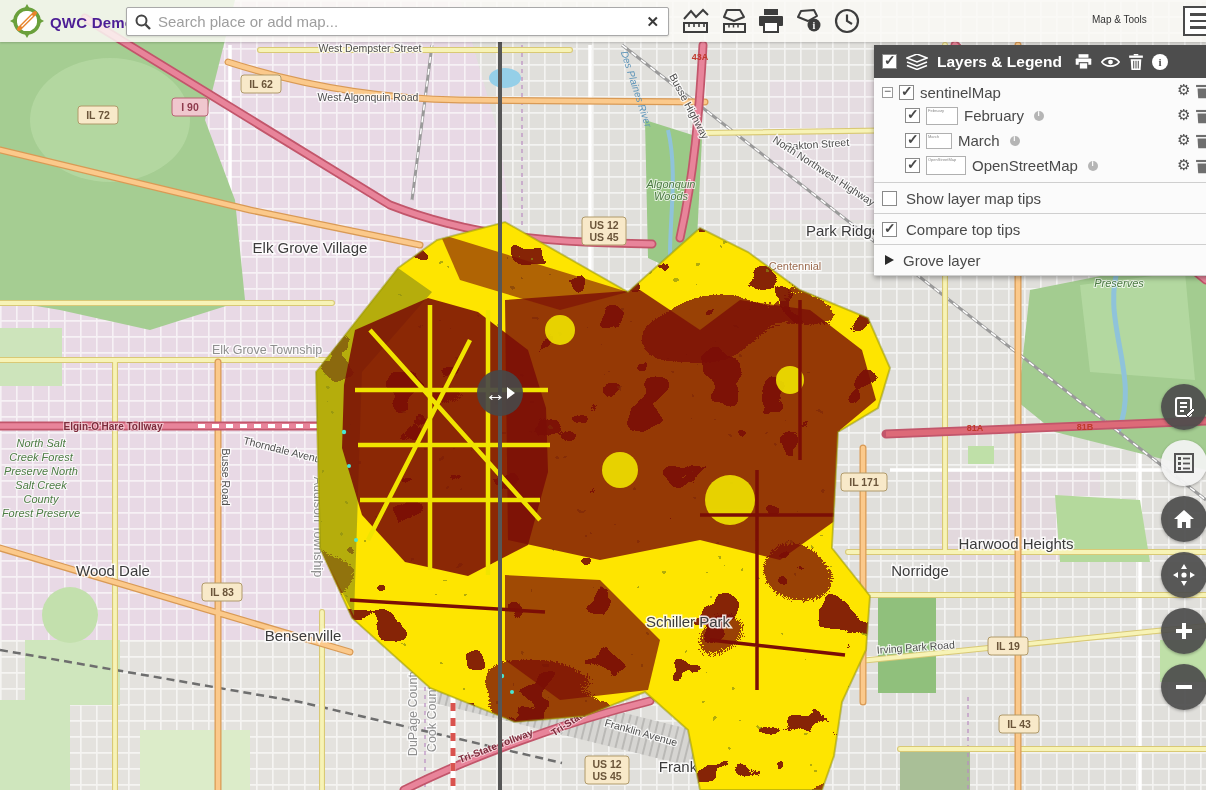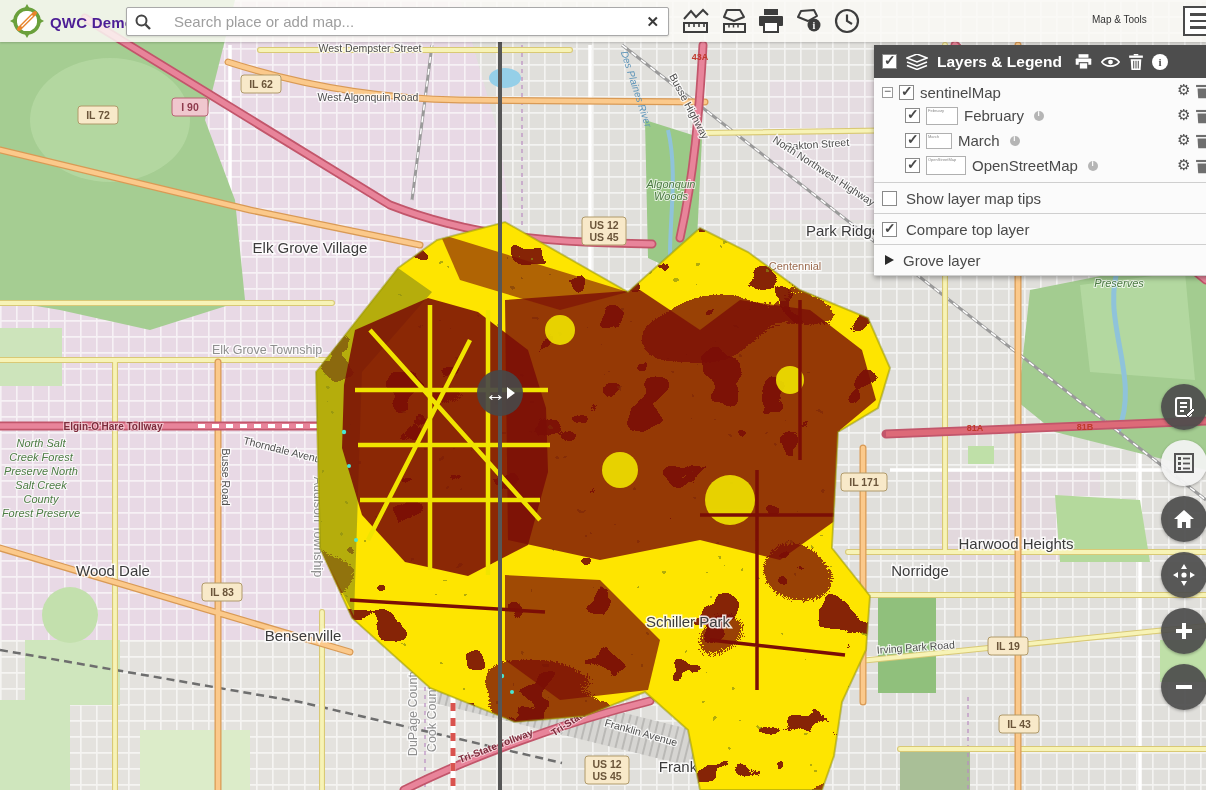--- a/index.html
+++ b/index.html
@@ -29,21 +29,21 @@
   #compare-handle .tri { width:0; height:0; border-top:6px solid transparent; border-bottom:6px solid transparent; border-left:8px solid #fff; margin-left:1px; }
 
   
   #topbar { position:absolute; left:0; top:0; width:1206px; height:42px; z-index:6;
     background:rgba(251,250,247,.84); box-shadow:0 1px 2px rgba(0,0,0,.18); }
   #logo { position:absolute; left:10px; top:4px; width:34px; height:34px; }
   #logo-text { position:absolute; left:50px; top:14px; font-size:15px; font-weight:800; color:#4c1d95; letter-spacing:.2px; }
   #searchbox { position:absolute; left:126px; top:7px; width:543px; height:29px; background:#fff;
     border:1px solid #a9a9a9; border-radius:2px; display:flex; align-items:center; box-shadow:0 1px 2px rgba(0,0,0,.12); }
   #searchbox svg { margin-left:8px; flex:0 0 auto; }
-  #search-input { flex:1; border:none; outline:none; font-size:15px; color:#333; margin-left:23px; background:transparent; font-family:"Liberation Sans",sans-serif; }
+  #search-input { flex:1; border:none; outline:none; font-size:15px; color:#333; margin-left:7px; background:transparent; font-family:"Liberation Sans",sans-serif; }
   #search-input::placeholder { color:#9e9e9e; }
   #search-clear { flex:0 0 auto; padding:0 9px; font-size:15px; font-weight:bold; color:#3a3a3a; cursor:pointer; }
   .toolbtn { position:absolute; top:6px; width:32px; height:30px; display:flex; align-items:center; justify-content:center; cursor:pointer; }
   #menu-label { position:absolute; left:1092px; top:14px; font-size:10px; font-weight:normal; color:#333; }
   #menu-btn { position:absolute; left:1183px; top:6px; width:30px; height:30px; background:#fff; border:2px solid #4a4a4a;
     display:flex; flex-direction:column; justify-content:center; gap:4px; padding:0 5px; cursor:pointer; }
   #menu-btn i { display:block; height:2.5px; background:#4a4a4a; }
 
   
   #layers-panel { position:absolute; left:874px; top:45px; width:346px; z-index:5; background:#fbfbfb;
@@ -411,21 +411,21 @@
       </svg>
     </div>
   </div>
 
   <div class="poption">
     <span class="cb"></span>
     <span>Show layer map tips</span>
   </div>
   <div class="poption">
     <span class="cb checked"></span>
-    <span>Compare top layer</span>
+    <span>Compare top tips</span>
   </div>
   <div class="poption">
     <span class="tri-import"></span>
     <span>Grove layer</span>
   </div>
 </div>
 
 <div class="fab" style="top:384px;">
   <svg width="24" height="24" viewBox="0 0 24 24">
     <rect x="4" y="3" width="15" height="18" rx="2" fill="none" stroke="#fff" stroke-width="2"></rect>

